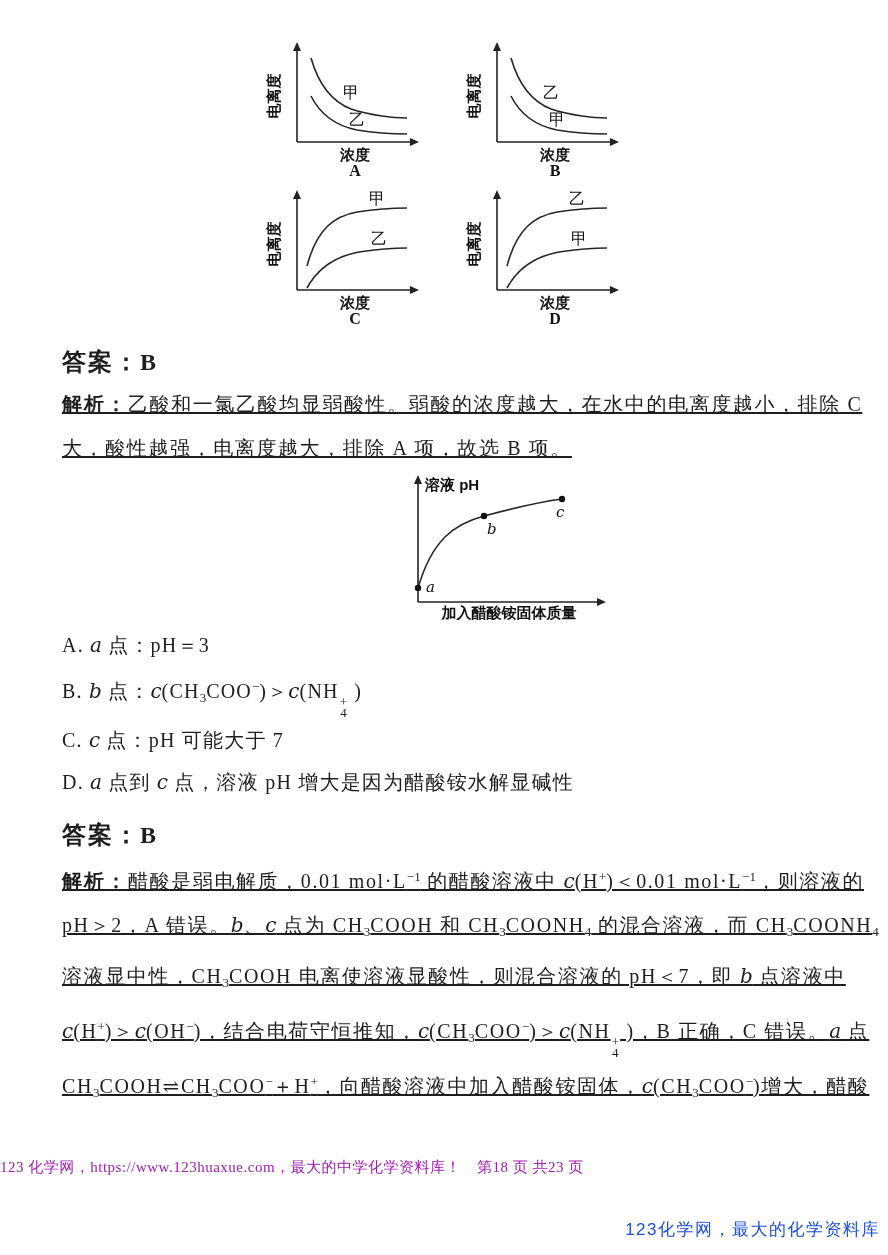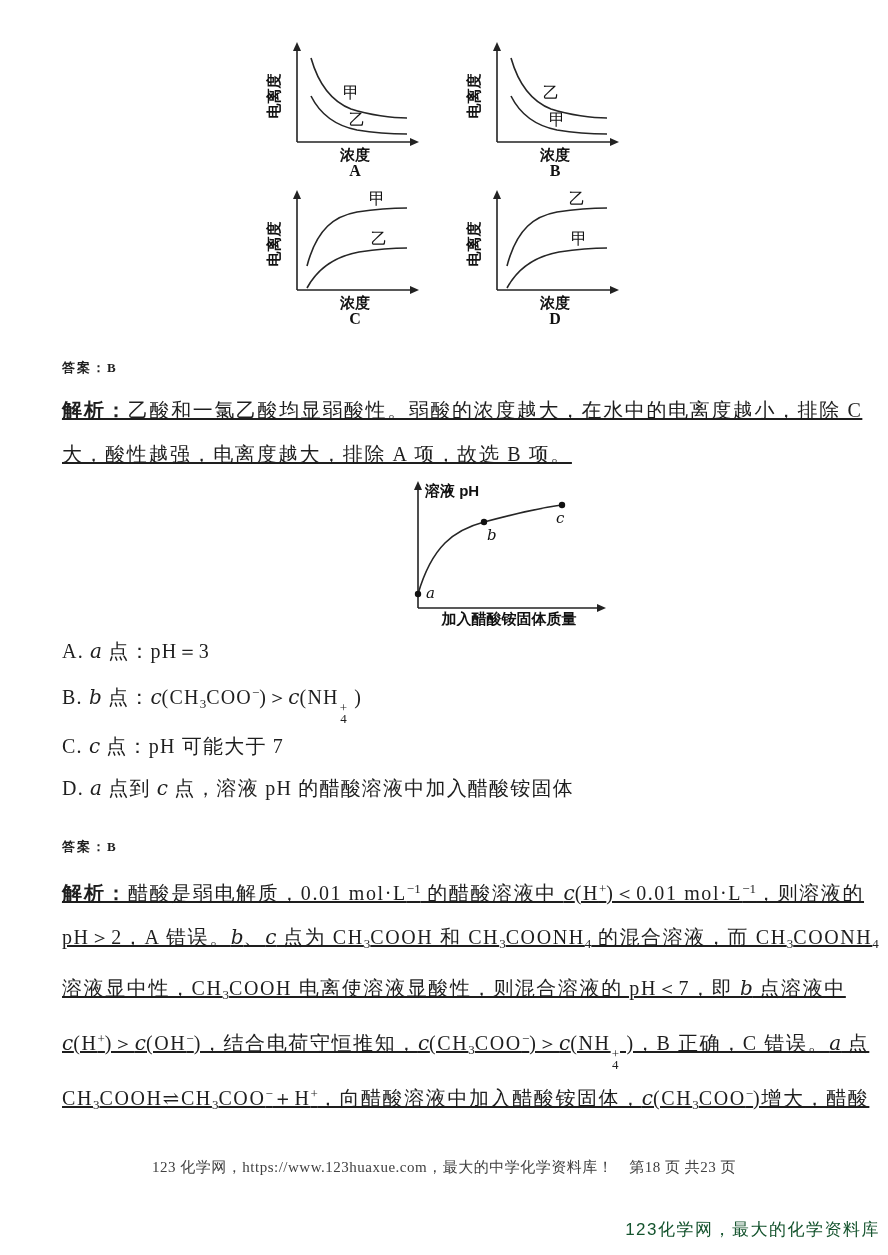--- a/index.html
+++ b/index.html
@@ -17,34 +17,34 @@
   .arrow{fill:#222;stroke:none;}
   .axlab{font:700 15px "Liberation Sans","DejaVu Sans",sans-serif;fill:#111;}
   .curvelab{font:16px "Liberation Serif","DejaVu Serif",serif;fill:#111;}
   .letterlab{font:600 16px "Liberation Serif","DejaVu Serif",serif;fill:#111;}
   .ptlab{font:italic 15px "DejaVu Serif",serif;fill:#111;}
   .q7-fig{width:250px;margin:2px 0 0 308px;}
 
   
   .bline{font-size:20px;line-height:44px;letter-spacing:1.6px;white-space:nowrap;}
   .oline{font-size:20px;line-height:42px;letter-spacing:1.2px;white-space:nowrap;}
-  .answer-line{font-size:13px;line-height:28px;margin-top:24px;letter-spacing:1.5px;}
+  .answer-line{font-size:24px;line-height:28px;margin-top:18px;letter-spacing:1.5px;}
   .bl{font-weight:700;font-family:"Liberation Sans","DejaVu Sans",sans-serif;letter-spacing:2px;}
   .ans-letter{font-weight:700;}
   .it{font-style:italic;font-family:"DejaVu Serif",serif;letter-spacing:0;}
   .sub{font-size:13px;vertical-align:-4px;letter-spacing:0;}
   .sup{font-size:13px;vertical-align:7px;letter-spacing:0;}
   .stack{display:inline-flex;flex-direction:column;align-items:center;line-height:11px;font-size:13px;vertical-align:-8px;letter-spacing:0;margin:0 1px;}
   .mt6{margin-top:6px;text-decoration:underline;}
   .mt4{margin-top:4px;}
 
   
-  .footer{position:absolute;top:1158px;left:0;right:0;text-align:center;font-size:15px;color:#404040;letter-spacing:0.5px;}
+  .footer{position:absolute;top:1158px;left:0;right:0;font-size:15px;color:#a21caf;letter-spacing:0.5px;}
   .footer .pg{margin-left:16px;}
-  .watermark{position:absolute;top:1218px;right:8px;font-size:17px;color:#14532d;letter-spacing:1.5px;font-family:"Liberation Sans","DejaVu Sans",sans-serif;}
+  .watermark{position:absolute;top:1218px;right:8px;font-size:17px;color:#1d4ed8;letter-spacing:1.5px;font-family:"Liberation Sans","DejaVu Sans",sans-serif;}
 </style>
 </head>
 <body>
 
 <div class="content">
 
   
   <div class="fig-grid">
 
     <div class="mini-chart">
@@ -141,21 +141,21 @@
   </svg>
 
   
   <div>
     <div class="oline"><span>A. </span><span class="it">a</span><span> 点：pH＝3</span></div>
     <div class="oline"><span>B. </span><span class="it">b</span><span> 点：</span><span class="it">c</span><span>(CH</span><span class="sub">3</span><span>COO</span><span class="sup">−</span><span>)＞</span><span class="it">c</span><span>(NH</span><span class="stack">
           <span>+</span>
           <span>4</span>
         </span><span> )</span></div>
     <div class="oline"><span>C. </span><span class="it">c</span><span> 点：pH 可能大于 7</span></div>
-    <div class="oline"><span>D. </span><span class="it">a</span><span> 点到 </span><span class="it">c</span><span> 点，溶液 pH 的醋酸溶液中加入醋酸铵固体</span></div>
+    <div class="oline"><span>D. </span><span class="it">a</span><span> 点到 </span><span class="it">c</span><span> 点，溶液 pH 增大是因为醋酸铵水解显碱性</span></div>
   </div>
 
   
   <div class="answer-line">
     <span class="bl">答案：</span><span class="ans-letter">B</span>
   </div>
   <div class="mt6">
     <div class="bline"><span class="bl">解析：</span><span>醋酸是弱电解质，0.01 mol·L</span><span class="sup">−1</span><span> 的醋酸溶液中 </span><span class="it">c</span><span>(H</span><span class="sup">+</span><span>)＜0.01 mol·L</span><span class="sup">−1</span><span>，则溶液的</span></div>
     <div class="bline"><span>pH＞2，A 错误。</span><span class="it">b</span><span>、</span><span class="it">c</span><span> 点为 CH</span><span class="sub">3</span><span>COOH 和 CH</span><span class="sub">3</span><span>COONH</span><span class="sub">4</span><span> 的混合溶液，而 CH</span><span class="sub">3</span><span>COONH</span><span class="sub">4</span></div>
     <div class="bline"><span>溶液显中性，CH</span><span class="sub">3</span><span>COOH 电离使溶液显酸性，则混合溶液的 pH＜7，即 </span><span class="it">b</span><span> 点溶液中</span></div>

